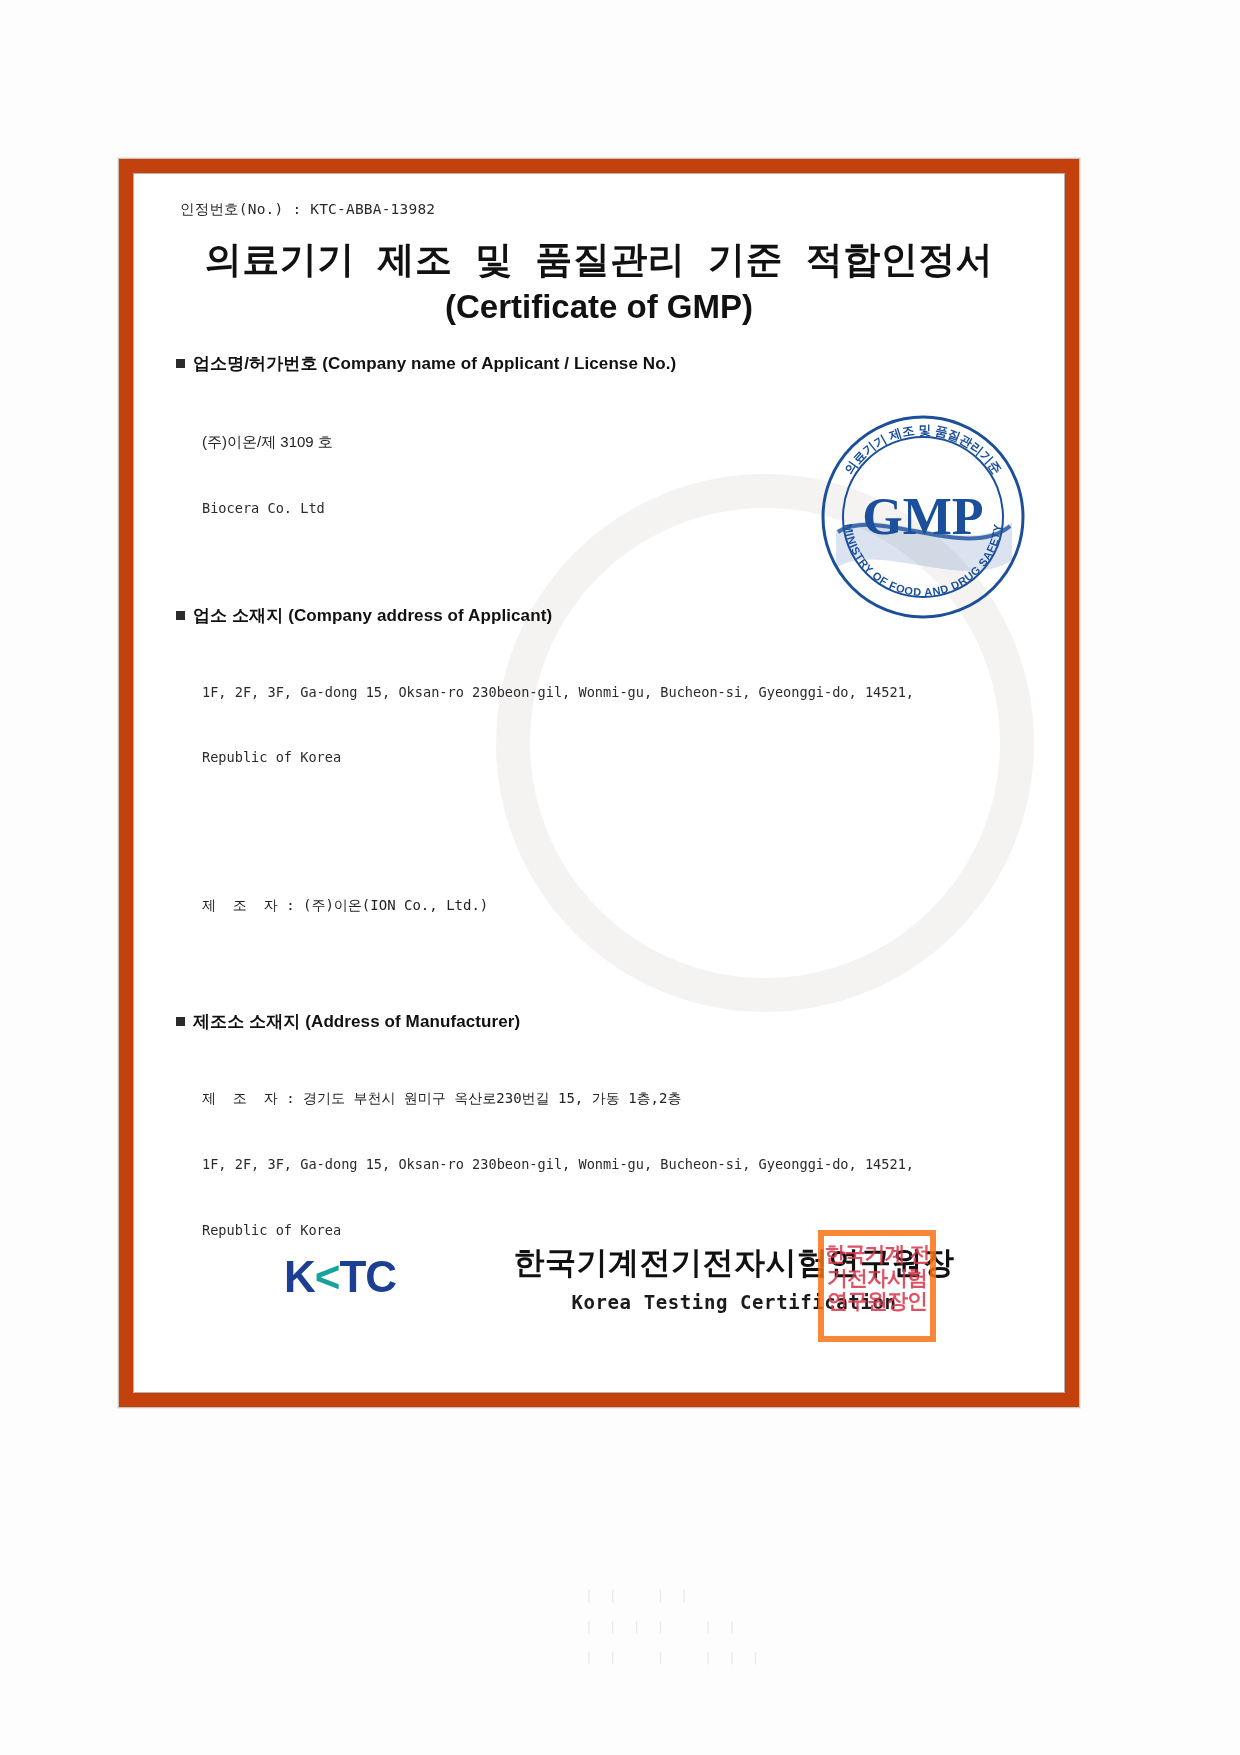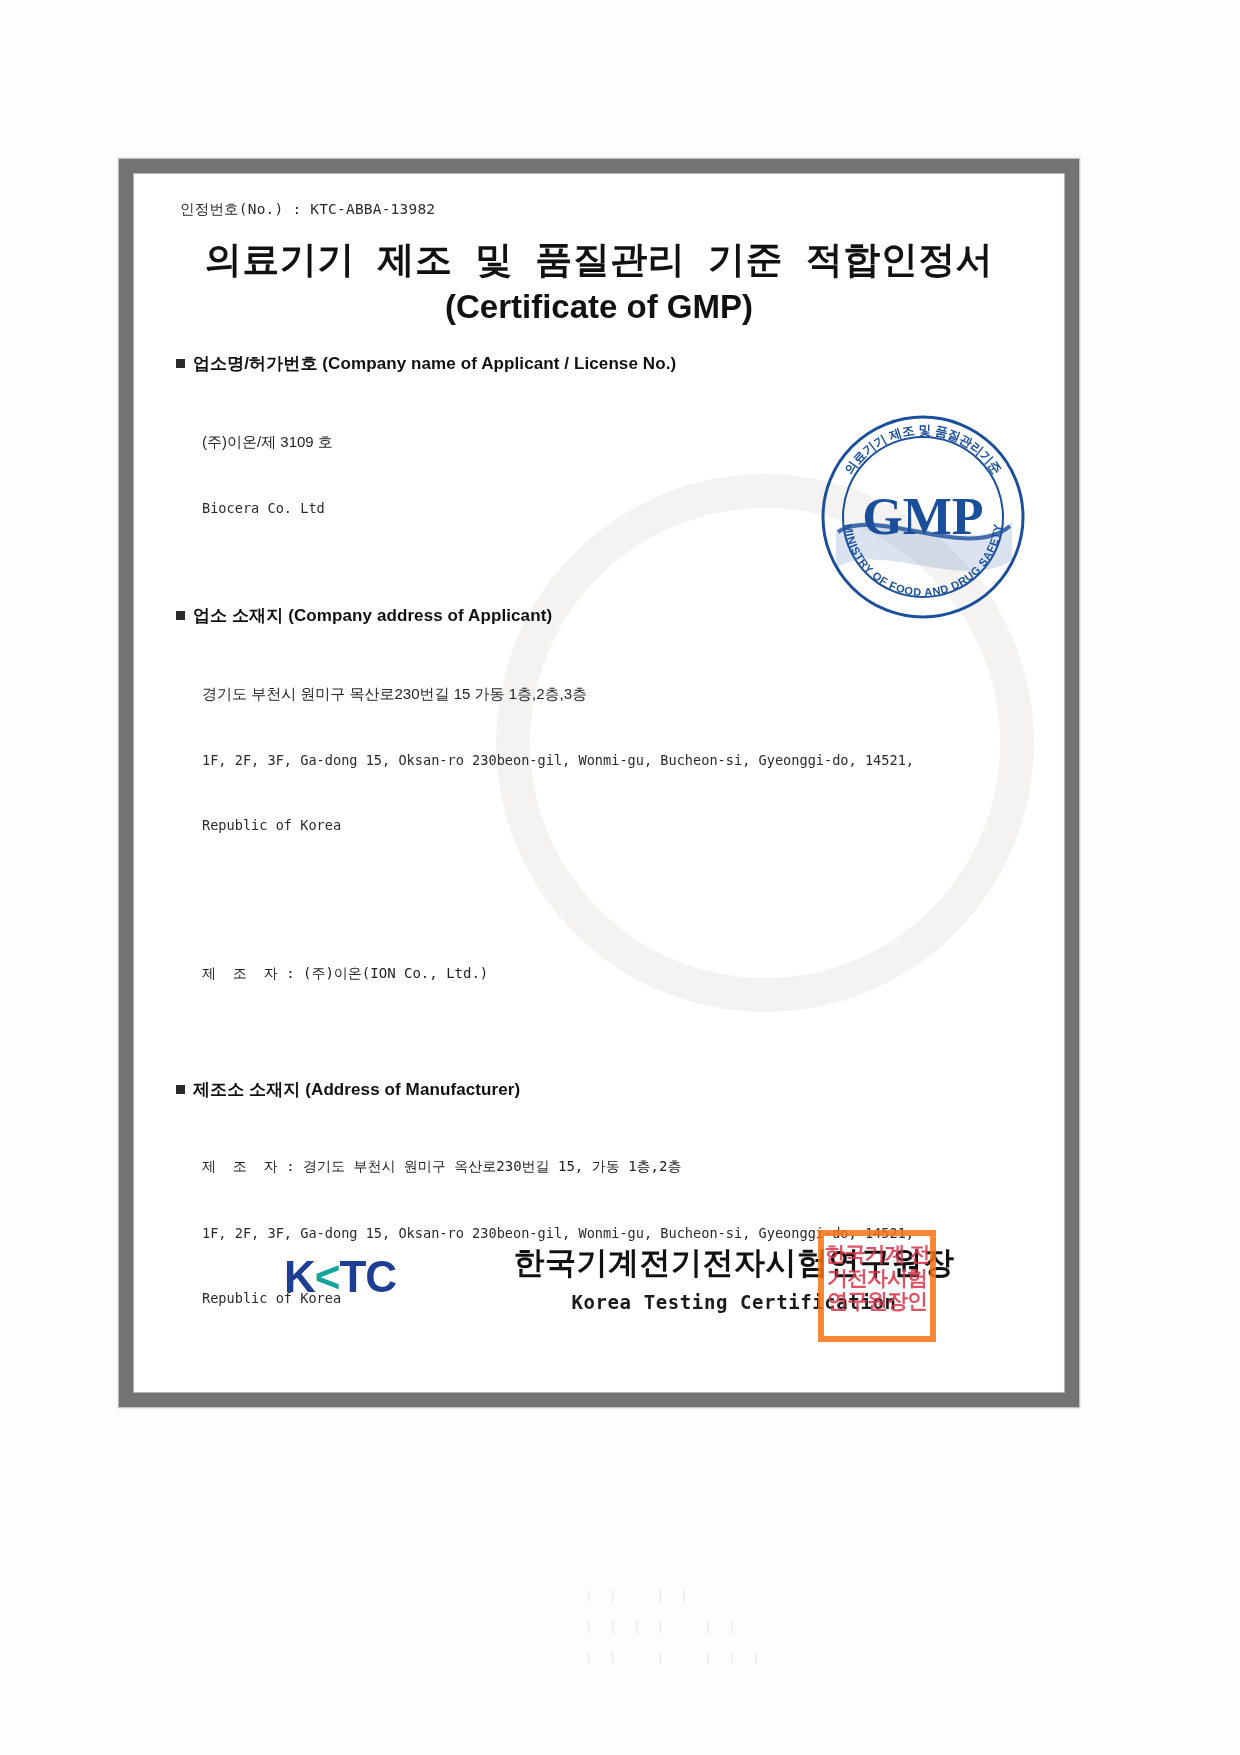--- a/index.html
+++ b/index.html
@@ -22,21 +22,21 @@
     left: 0; top: 0;
     width: 1240px; height: 1755px;
     background: #fdfdfd;
   }
   .cert-outer {
     position: absolute;
     left: 118px;
     top: 158px;
     width: 960px;
     height: 1248px;
-    background: #737373;
+    background: #c2410c;
     border: 1px solid #c9c2bb;
     box-shadow: 0 0 0 1px #efebe6;
   }
   .cert-inner {
     position: absolute;
     left: 14px; top: 14px;
     right: 14px; bottom: 14px;
     border: 1px solid #b9b2aa;
     background: #ffffff;
     overflow: hidden;
@@ -268,21 +268,20 @@
             <div class="line-en">Biocera Co. Ltd</div>
           </div>
         </div>
 
         <div class="section" style="margin-top:40px;">
           <div class="section-head">
             <span class="bullet"></span>
             <span>업소 소재지 (Company address of Applicant)</span>
           </div>
           <div class="section-body">
-            <div class="line-ko">경기도 부천시 원미구 목산로230번길 15 가동 1층,2층,3층</div>
             <div class="line-en">1F, 2F, 3F, Ga-dong 15, Oksan-ro 230beon-gil, Wonmi-gu, Bucheon-si, Gyeonggi-do, 14521,</div>
             <div class="line-en">Republic of Korea</div>
           </div>
         </div>
 
         <div class="section" style="margin-top:38px;">
           <div class="section-body">
             <div class="line-mix">제  조  자 : (주)이온(ION Co., Ltd.)</div>
           </div>
         </div>

